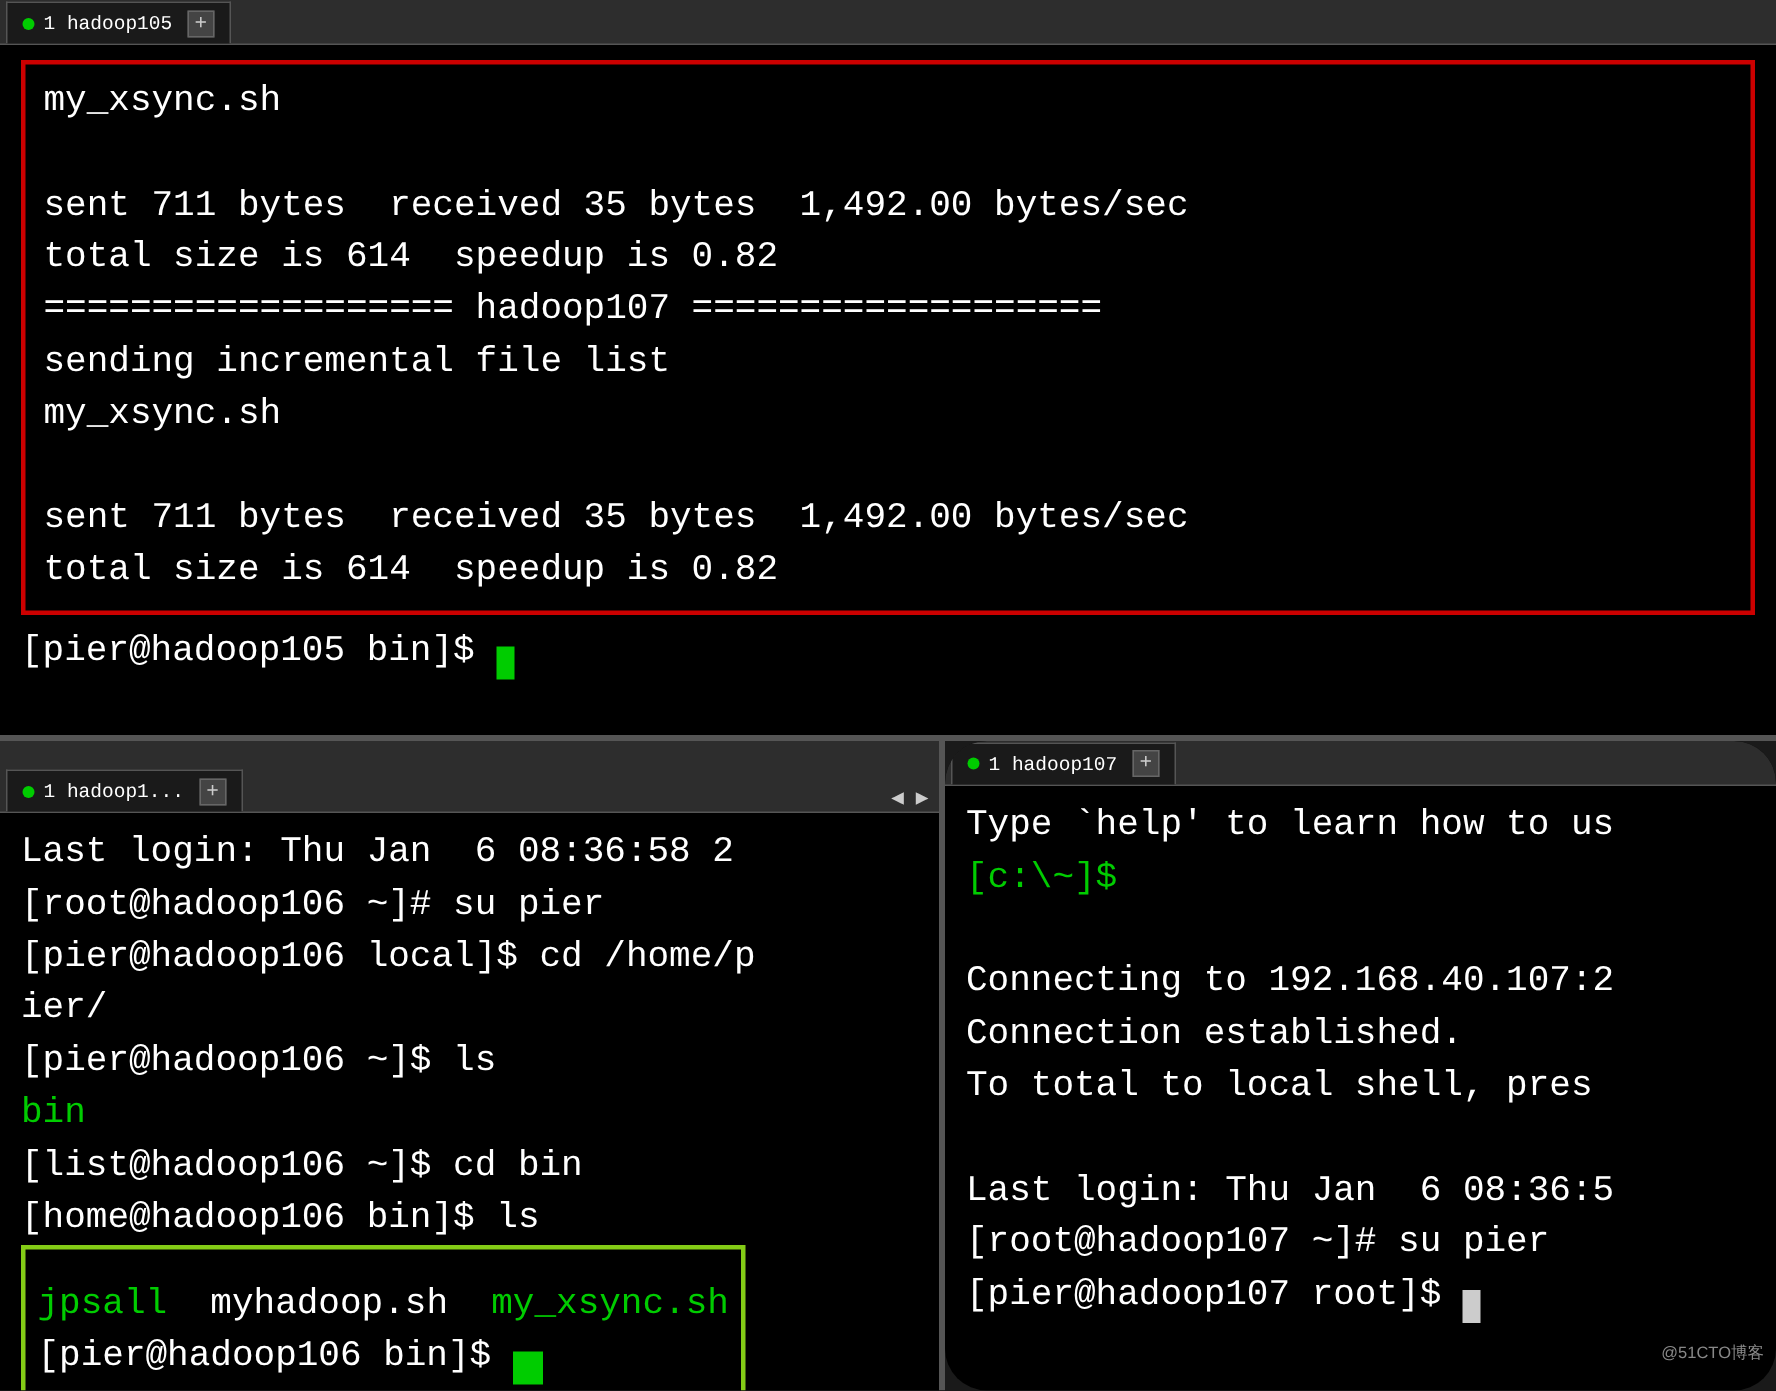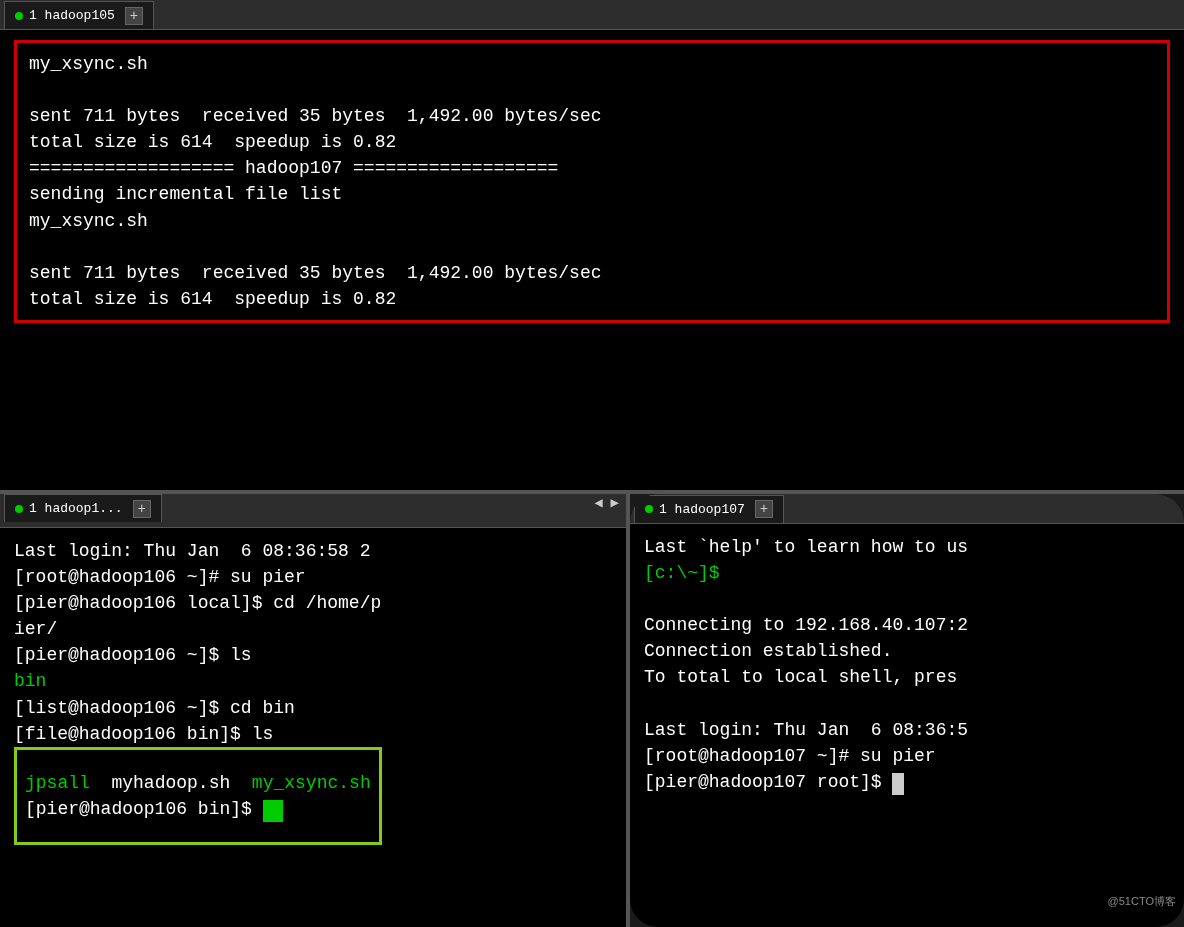--- a/index.html
+++ b/index.html
@@ -57,21 +57,21 @@
       position: relative;
       overflow: hidden;
     }
     .top-pane .red-box {
       border: 3px solid #cc0000;
       padding: 8px 12px;
       margin-bottom: 8px;
     }
     .terminal-text {
       color: #fff;
-      font-size: 18px;
+      font-size: 24px;
       line-height: 1.45;
       white-space: pre;
     }
     .terminal-text .green {
       color: #00cc00;
     }
     .cursor {
       display: inline-block;
       width: 12px;
       height: 22px;
@@ -98,23 +98,23 @@
       background: #000;
       flex: 0 0 630px;
       border-right: 4px solid #555;
       overflow: hidden;
       position: relative;
     }
 
     
     .tab-bar-bottom-left {
       display: flex;
-      align-items: flex-start;
+      align-items: flex-end;
       background: #2d2d2d;
-      height: 34px;
+      height: 48px;
       padding: 0 4px;
       border-bottom: 1px solid #555;
     }
     .tab-bar-bottom-left .nav-arrows {
       margin-left: auto;
       display: flex;
       gap: 2px;
     }
     .nav-arrow {
       color: #ccc;
@@ -179,20 +179,21 @@
 <span> </span>
 <span>sent 711 bytes  received 35 bytes  1,492.00 bytes/sec</span>
 <span>total size is 614  speedup is 0.82</span>
 <span>=================== hadoop107 ===================</span>
 <span>sending incremental file list</span>
 <span>my_xsync.sh</span>
 <span> </span>
 <span>sent 711 bytes  received 35 bytes  1,492.00 bytes/sec</span>
 <span>total size is 614  speedup is 0.82</span></div>
   </div>
+  <div class="terminal-text"><span>[pier@hadoop105 bin]$ </span><span class="cursor"></span></div>
 </div>
 
 <div class="divider-h"></div>
 
 <div class="bottom-section">
 
   <div class="bottom-left">
     <div class="tab-bar-bottom-left">
       <div class="tab">
         <span class="dot"></span>
@@ -205,38 +206,38 @@
       </div>
     </div>
     <div class="pane-content">
       <div class="terminal-text"><span>Last login: Thu Jan  6 08:36:58 2</span>
 <span>[root@hadoop106 ~]# su pier</span>
 <span>[pier@hadoop106 local]$ cd /home/p</span>
 <span>ier/</span>
 <span>[pier@hadoop106 ~]$ ls</span>
 <span class="green">bin</span>
 <span>[list@hadoop106 ~]$ cd bin</span>
-<span>[file@hadoop106 bin]$ ls</span></div>
+<span>[home@hadoop106 bin]$ ls</span></div>
       <div class="red-box-small">
         <div class="terminal-text"><span class="green">jpsall</span>  <span>myhadoop.sh</span>  <span class="green">my_xsync.sh</span>
 <span>[pier@hadoop106 bin]$ </span><span style="display:inline-block;width:20px;height:22px;background:#00cc00;vertical-align:bottom;"></span></div>
       </div>
     </div>
   </div>
 
   <div class="bottom-right">
     <div class="tab-bar-bottom-right">
       <div class="tab">
         <span class="dot"></span>
         <span>1 hadoop107</span>
         <span class="plus-btn">+</span>
       </div>
     </div>
     <div class="pane-content">
-      <div class="terminal-text"><span>Last `help' to learn how to us</span>
+      <div class="terminal-text"><span>Type `help' to learn how to us</span>
 <span class="green">[c:\~]$ </span>
 <span> </span>
 <span>Connecting to 192.168.40.107:2</span>
 <span>Connection established.</span>
 <span>To total to local shell, pres</span>
 <span> </span>
 <span>Last login: Thu Jan  6 08:36:5</span>
 <span>[root@hadoop107 ~]# su pier</span>
 <span>[pier@hadoop107 root]$ </span><span style="display:inline-block;width:12px;height:22px;background:#fff;vertical-align:bottom;opacity:0.8;"></span></div>
     </div>

